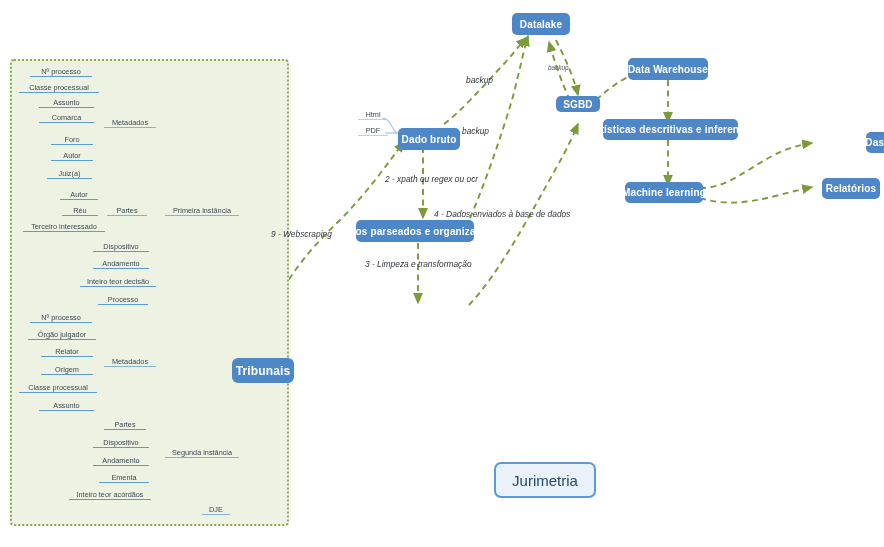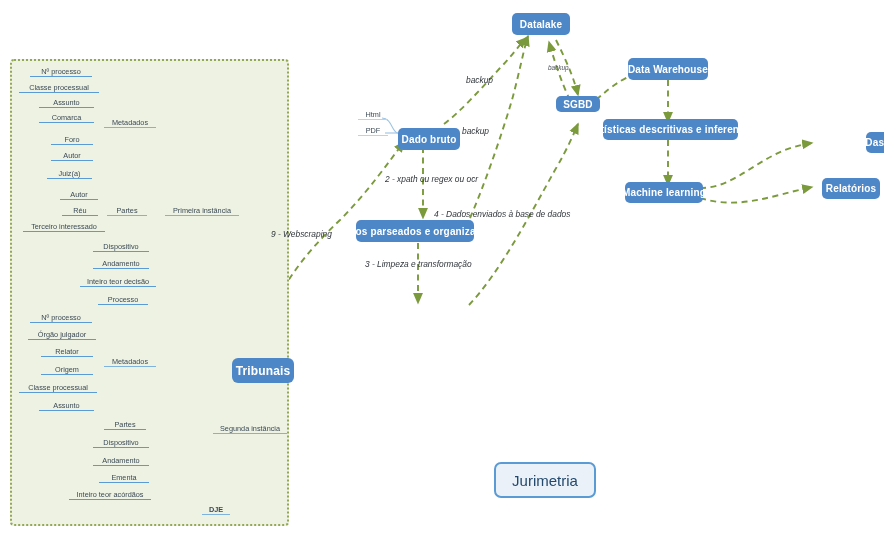--- a/index.html
+++ b/index.html
@@ -216,22 +216,22 @@
   <div class="leaf" style="left:19px;  top:383px; width:78px;">Classe processual</div>
   <div class="leaf" style="left:39px;  top:401px; width:55px;">Assunto</div>
   <div class="leaf mid" style="left:104px; top:357px; width:52px;">Metadados</div>
 
   <div class="leaf" style="left:104px; top:420px; width:42px;">Partes</div>
   <div class="leaf" style="left:93px;  top:438px; width:56px;">Dispositivo</div>
   <div class="leaf" style="left:93px;  top:456px; width:56px;">Andamento</div>
   <div class="leaf" style="left:99px;  top:473px; width:50px;">Ementa</div>
   <div class="leaf" style="left:69px;  top:490px; width:82px;text-align:center;">Inteiro teor acórdãos</div>
 
-  <div class="leaf mid" style="left:165px; top:424px; width:74px;margin-left:48px;">Segunda instância</div>
-  <div class="leaf mid" style="left:202px; top:505px; width:28px;font-weight:bold;">DJE</div>
+  <div class="leaf mid" style="left:165px; top:448px; width:74px;">Segunda instância</div>
+  <div class="leaf mid" style="left:202px; top:505px; width:28px;">DJE</div>
 
   <div class="leaf plain" style="left:358px; top:110px; width:30px;">Html</div>
   <div class="leaf plain" style="left:358px; top:126px; width:30px;">PDF</div>
 
   <div class="node tribunais" style="left:232px; top:358px; width:62px;  height:25px;">Tribunais</div>
 
   <div class="node" style="left:398px; top:128px; width:62px;  height:22px;">Dado bruto</div>
 
   <div class="node" style="left:356px; top:220px; width:118px; height:22px;">Dados parseados e organizados</div>
 

